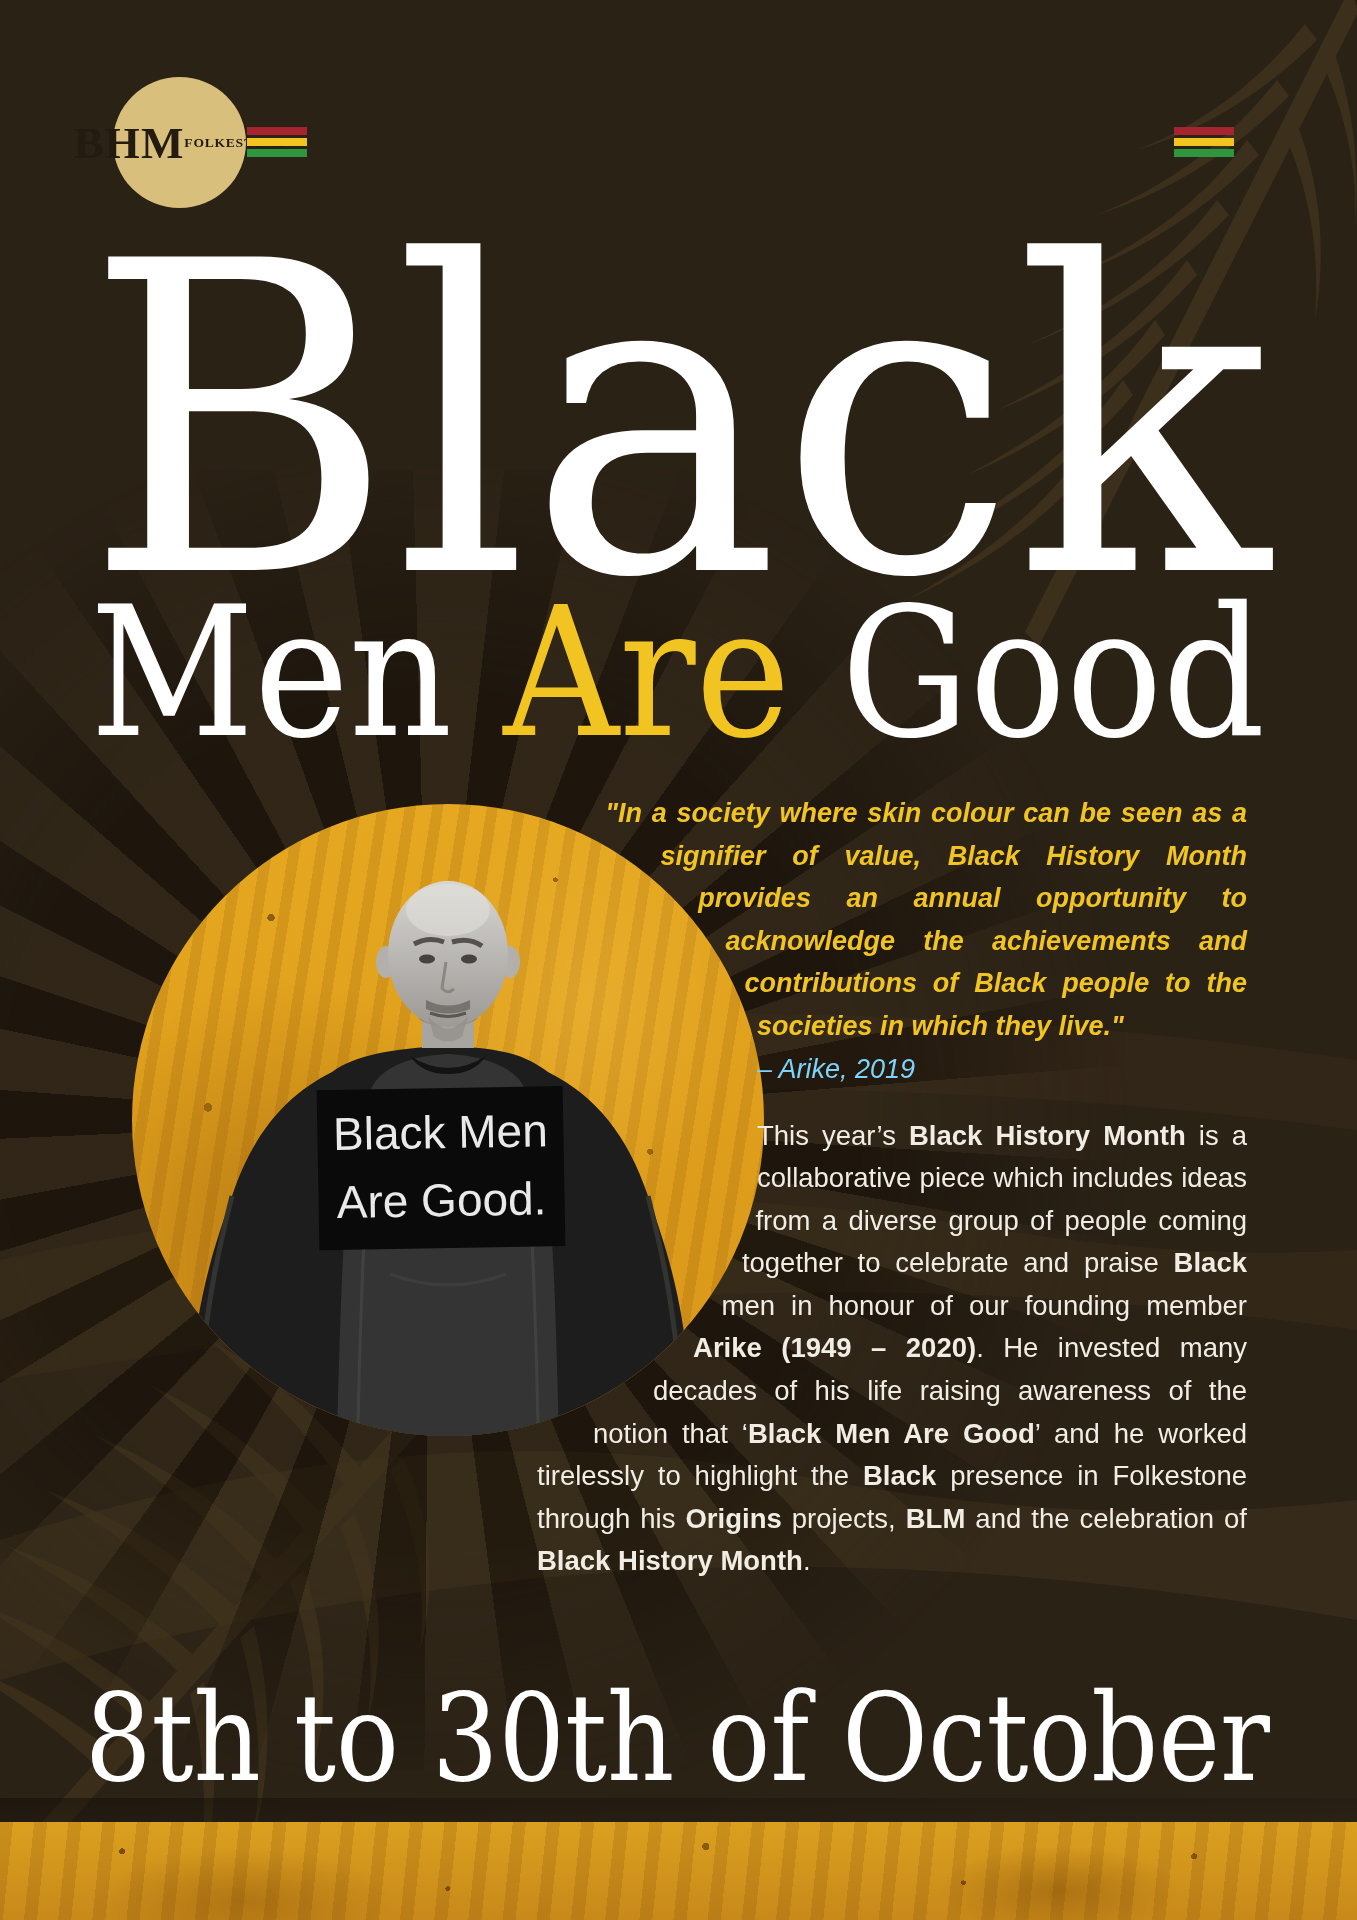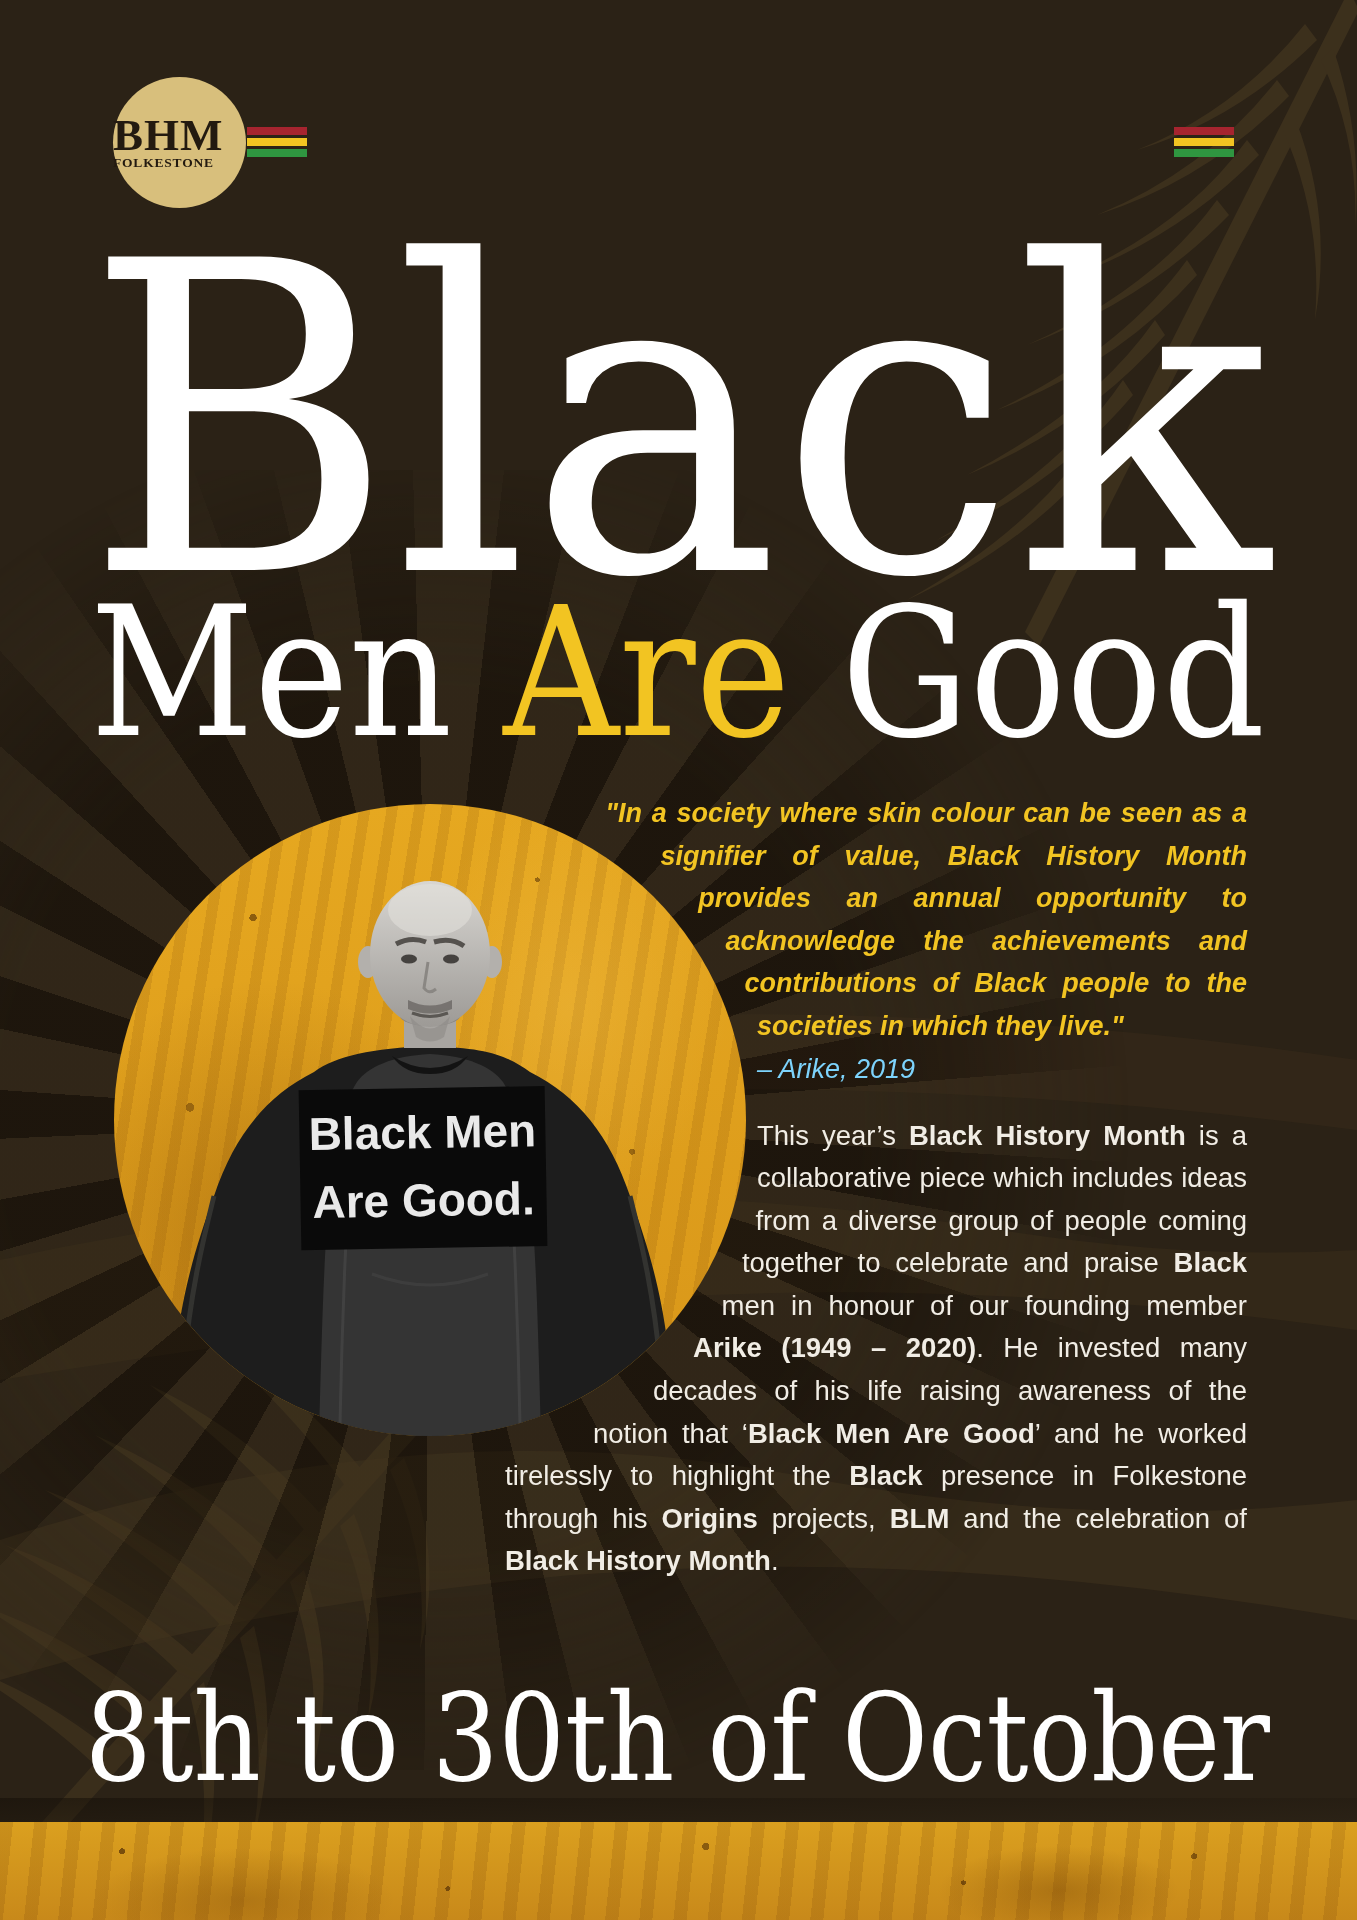--- a/index.html
+++ b/index.html
@@ -27,63 +27,62 @@
     background:
       repeating-conic-gradient(from -8deg at 680px 650px,
         rgba(16,10,3,.48) 0deg 6.5deg, rgba(62,50,30,.30) 6.5deg 14.5deg);
     -webkit-mask-image:radial-gradient(circle at 680px 650px,#000 0 430px,rgba(0,0,0,.55) 560px,transparent 700px);
     mask-image:radial-gradient(circle at 680px 650px,#000 0 430px,rgba(0,0,0,.55) 560px,transparent 700px);
   }
 
   
   .header{position:absolute;left:0;top:0;width:1357px;height:230px;z-index:4;}
   .logo{position:absolute;left:113px;top:77px;width:133px;height:131px;border-radius:50%;
-    background:var(--logo_tan);display:flex;flex-direction:column;align-items:flex-start;justify-content:center;}
+    background:var(--logo_tan);display:flex;flex-direction:row;align-items:center;justify-content:center;}
   .logo .l1{font-family:"Liberation Serif",serif;font-weight:700;font-size:45px;line-height:40px;
     color:#231a10;letter-spacing:1px;}
   .logo .l2{font-family:Liberation Serif, serif;font-weight:700;font-size:13.5px;letter-spacing:.8px;color:#231a10;}
   .flag{position:absolute;width:60px;height:30px;display:flex;flex-direction:column;justify-content:space-between;}
   .flag span{display:block;height:8px;}
   .flag .r{background:var(--flag_red);}
   .flag .y{background:var(--accent_yellow);}
   .flag .g{background:var(--flag_green);}
   .flag.left{left:247px;top:127px;}
   .flag.right{left:1174px;top:127px;}
   .header-title{position:absolute;left:322px;top:124px;width:840px;font-size:30px;font-weight:700;
     letter-spacing:.5px;color:var(--accent_yellow);white-space:nowrap;}
   .header-title .sep{color:#d8d4cc;font-weight:400;padding:0 8px;}
 
   
   .display-svg{position:absolute;z-index:4;overflow:visible;}
   .display-svg text{font-family:"DejaVu Serif","Liberation Serif",serif;fill:#ffffff;}
 
   
-  .portrait{position:absolute;left:114px;top:804px;width:632px;height:632px;border-radius:50%;overflow:hidden;z-index:3;
+  .portrait{position:absolute;left:132px;top:804px;width:632px;height:632px;border-radius:50%;overflow:hidden;z-index:3;
     background:
       radial-gradient(circle 6px at 22% 18%, rgba(70,35,0,.55) 0 60%, transparent 62%),
       radial-gradient(circle 4px at 67% 12%, rgba(70,35,0,.5) 0 60%, transparent 62%),
       radial-gradient(circle 5px at 82% 55%, rgba(70,35,0,.45) 0 60%, transparent 62%),
       radial-gradient(circle 4px at 30% 72%, rgba(70,35,0,.5) 0 60%, transparent 62%),
       radial-gradient(circle 7px at 12% 48%, rgba(70,35,0,.4) 0 60%, transparent 62%),
       radial-gradient(220px 280px at 72% 32%, rgba(255,210,100,.22), transparent 72%),
       radial-gradient(300px 340px at 24% 68%, rgba(110,58,4,.30), transparent 75%),
       repeating-linear-gradient(99deg, rgba(112,60,5,.14) 0 11px, rgba(0,0,0,0) 11px 27px),
       linear-gradient(#e6a820,#d89619);
-    font-weight: bold;
   }
   .portrait svg{position:absolute;left:0;top:0;}
 
   
   .column{position:absolute;left:505px;top:792px;width:742px;z-index:4;}
   .circle-spacer{float:left;width:252px;height:662px;
     shape-outside:circle(335px at -75px 328px);}
   .quote{font-style:italic;font-weight:700;font-size:27px;line-height:42.5px;color:var(--accent_yellow);
     text-align:justify;}
   .attribution{font-style:italic;font-size:27px;line-height:42.5px;color:#7dd3fc;margin:1px 0 24px;}
-  .body-text{font-size:27.5px;line-height:42.6px;color:var(--text_white);text-align:justify;}
+  .body-text{font-size:27.5px;line-height:42.6px;color:var(--text_white);text-align:justify;margin-left:32px;}
   .body-text .b{font-weight:700;}
 
   
   .pre-strip{position:absolute;left:0;top:1798px;width:1357px;height:24px;z-index:4;
     background:linear-gradient(178deg, rgba(20,14,7,.55), rgba(20,14,7,0));}
   .strip{position:absolute;left:0;top:1822px;width:1357px;height:98px;z-index:5;
     background:
       radial-gradient(circle 5px at 9% 30%, rgba(60,28,0,.6) 0 60%, transparent 62%),
       radial-gradient(circle 4px at 33% 68%, rgba(60,28,0,.55) 0 60%, transparent 62%),
       radial-gradient(circle 6px at 52% 25%, rgba(60,28,0,.5) 0 60%, transparent 62%),

